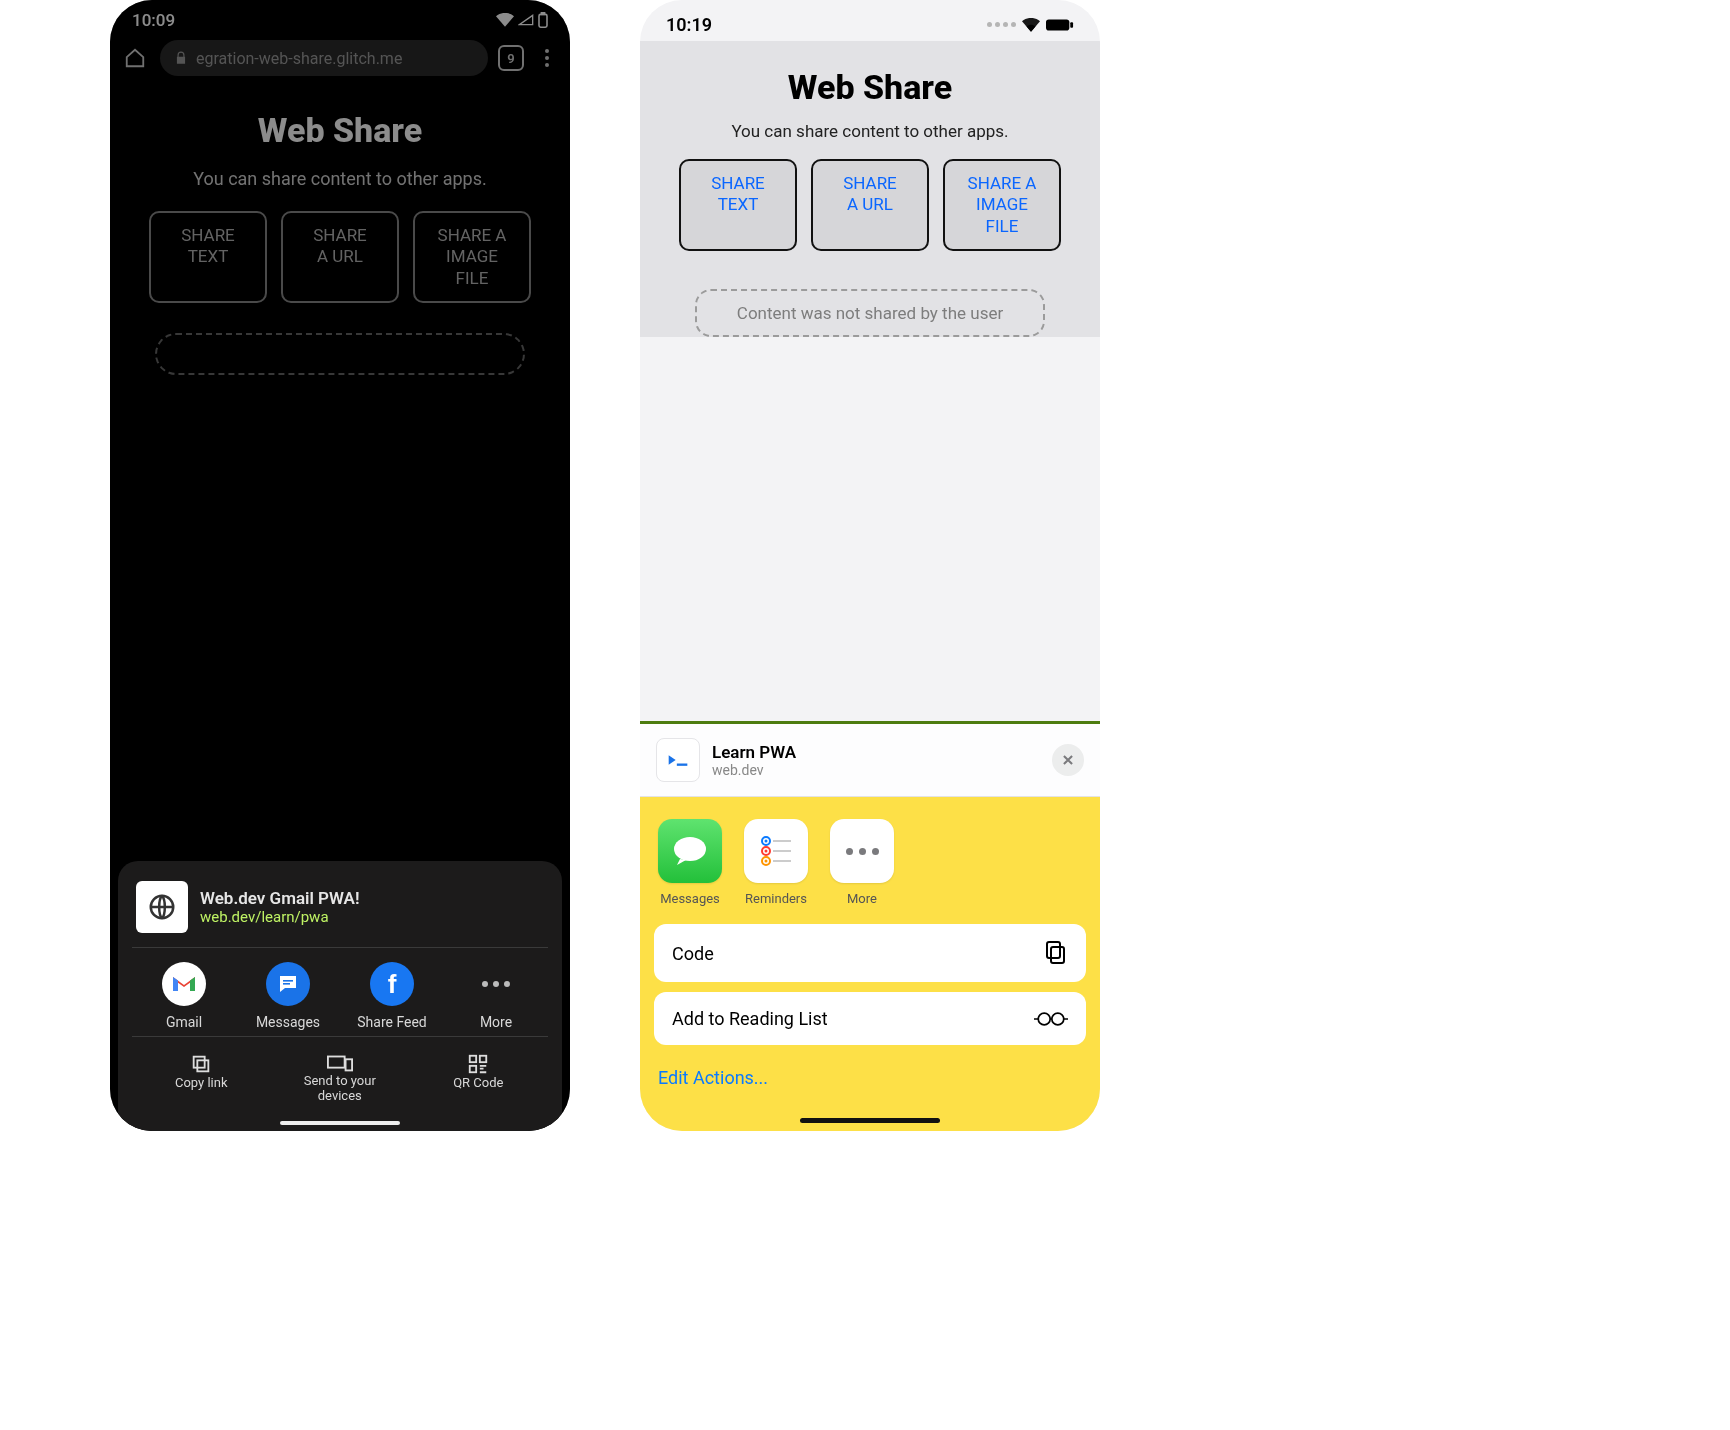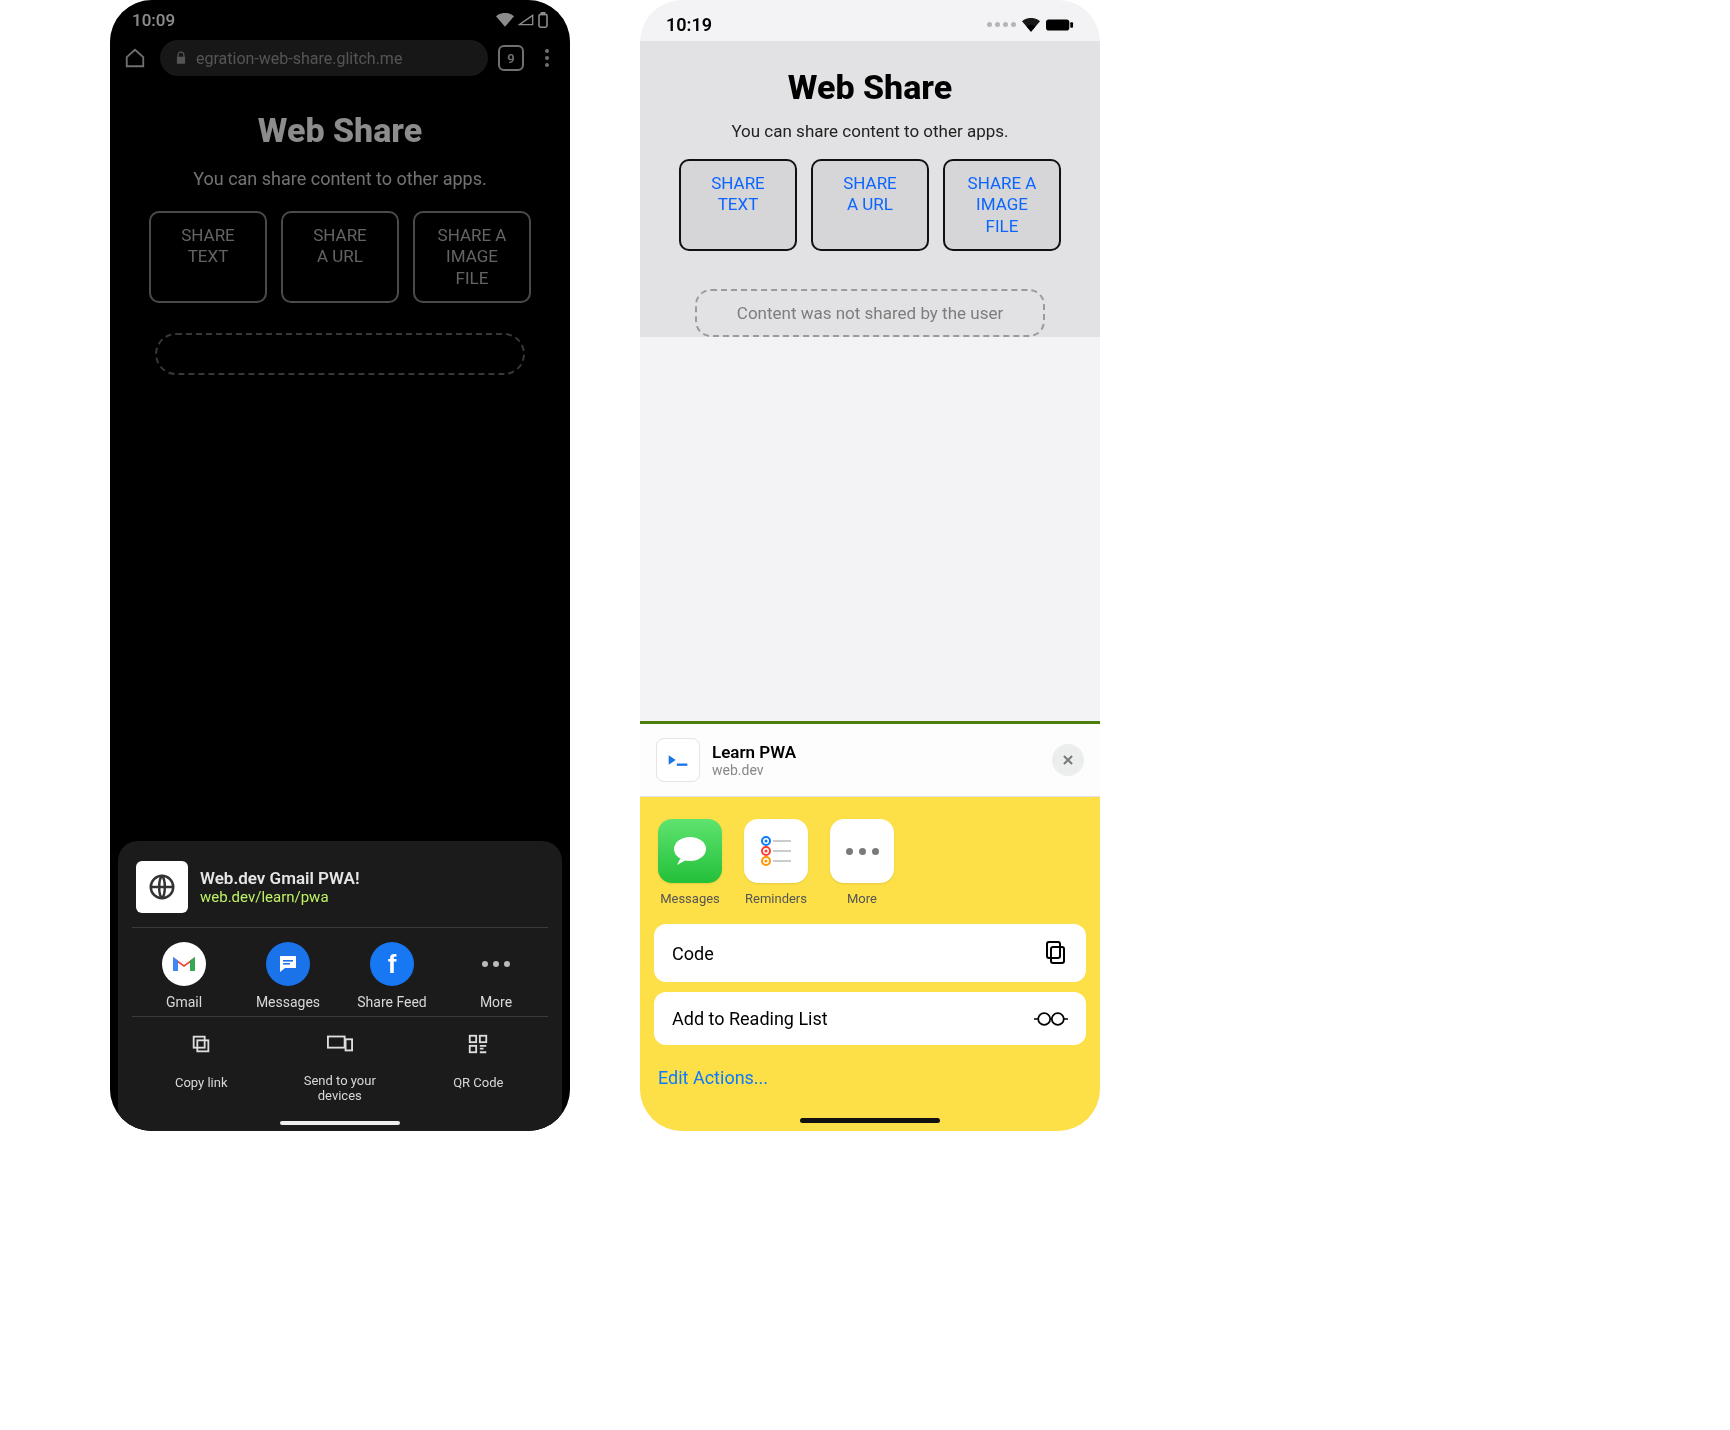--- a/index.html
+++ b/index.html
@@ -95,21 +95,21 @@
   .android .gmail { background:#fff; }
   .android .messages-a { background:#1a73e8; }
   .android .fb { background:#1877f2; color:#fff; font-weight:700; font-size:26px; font-family:Arial; }
   .android .more-h { display:flex; gap:5px; }
   .android .more-h span { width:6px; height:6px; border-radius:50%; background:#bbb; }
   .android .sheet-actions {
     display:flex; gap:0; padding:16px 0 10px;
     border-top:1px solid #3a3a3a;
   }
   .android .sheet-action {
-    width:33.3%; display:flex; flex-direction:column; align-items:center; gap:20px;
+    width:33.3%; display:flex; flex-direction:column; align-items:center; gap:0;
     font-size:13px; color:#d8d8d8; text-align:center;
   }
   .android .gesture {
     margin:8px auto 6px; width:120px; height:4px; border-radius:2px; background:#eee;
   }
 
   
   .ios {
     left: 640px;
     background:#f3f3f5; color:#000;

